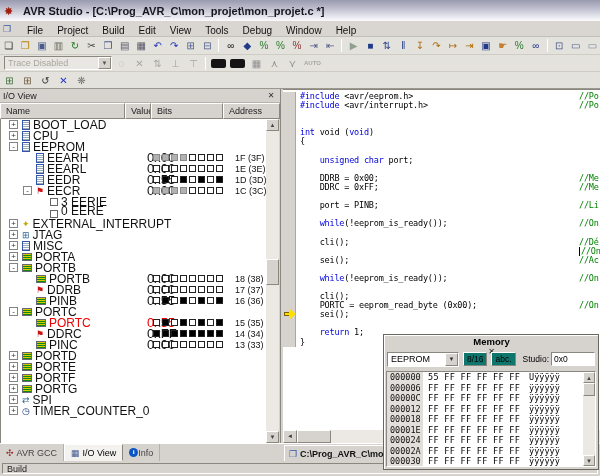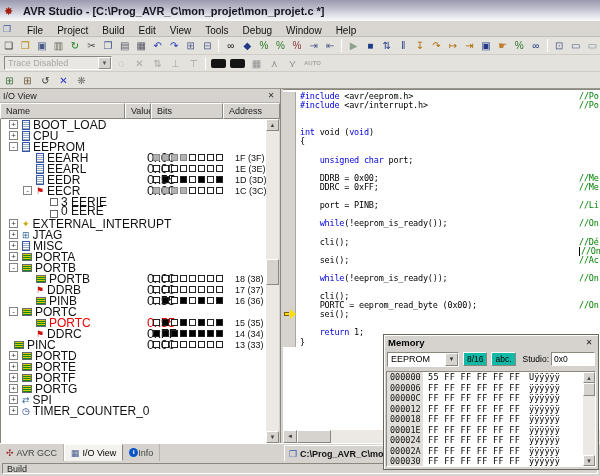--- a/index.html
+++ b/index.html
@@ -111,30 +111,30 @@
   #filetab .fico { font-size:9px; color:#3355aa; margin-right:3px; }
   #filetab .ftext { font-size:9px; font-weight:bold; color:#111; white-space:nowrap; overflow:hidden; }
 
   #statusbar { position:absolute; left:0; top:461px; width:600px; height:15px; background:#d6d3ce; padding:2px 2px 0 2px; }
   #statusbar .spanel { height:11px; border:1px solid; border-color:#8a877f #fff #fff #8a877f;
     font-size:9px; color:#222; padding:0 4px; line-height:10px; }
 
   
   #memwin { position:absolute; left:383px; top:334px; width:216px; height:136px; background:#d6d3ce;
     border:1px solid #6a675f; box-shadow:inset 1px 1px 0 #fff; z-index:50; }
-  .memtitle { height:14px; display:flex; align-items:center; padding:1px 3px 0 4px; }
+  .memtitle { height:14px; display:flex; align-items:center; padding:1px 3px 0 4px;flex-direction:column; }
   .memtitle .mtext { flex:1; font-size:9.5px; font-weight:bold; color:#000; }
   .memtitle .mclose { width:12px; font-size:8px; color:#222; text-align:center; }
   .memctrl { height:20px; display:flex; align-items:center; padding:0 3px; }
   .memcombo { width:74px; height:15px; background:#fff; border:1px solid; border-color:#8a877f #fff #fff #8a877f;
     display:flex; align-items:center; }
   .memcombo .mtext2 { flex:1; font-size:9px; color:#000; padding-left:3px; }
   .memcombo .mcbtn { width:13px; height:13px; background:#d6d3ce; border:1px solid; border-color:#fff #8a877f #8a877f #fff;
     font-size:6px; color:#333; text-align:center; line-height:11px; }
-  .membtn { height:14px; background:#14b8a6; border:1px solid; border-color:#fff #8a877f #8a877f #fff;
+  .membtn { height:14px; background:#0f766e; border:1px solid; border-color:#fff #8a877f #8a877f #fff;
     font-size:8.5px; color:#000; padding:0 3px; line-height:12px; margin-left:4px; }
   .memaddrlbl { font-size:8.5px; color:#000; margin-left:7px; }
   .memaddrinput { width:44px; height:14px; background:#fff; border:1px solid; border-color:#8a877f #fff #fff #8a877f;
     font-size:8.5px; color:#000; padding:1px 2px; margin-left:2px; font-family:"Liberation Sans",sans-serif; }
   #memdata { position:absolute; left:2px; top:36px; right:2px; bottom:2px; background:#fff;
     border:1px solid; border-color:#8a877f #fff #fff #8a877f; overflow:hidden; }
   .memrow { height:10.5px; display:flex; align-items:center; font-family:"DejaVu Sans Mono", monospace;
     font-size:8.5px; white-space:pre; }
   .memaddr { width:36px; background:#e2dfda; color:#111; padding-left:3px; flex:0 0 auto; height:100%; line-height:10.5px; }
   .memhex { margin-left:5px; color:#000; letter-spacing:0.3px; }
@@ -439,21 +439,21 @@
             <span class="bit b1"></span>
             <span class="bit b1"></span>
             <span class="bit b1"></span>
             <span class="bit b1"></span>
             <span class="bit b1"></span>
             <span class="bit b1"></span>
             <span class="bit b1"></span>
           </span>
           <span class="taddr">14 (34)</span>
         </div>
-        <div class="trow" style="">
+        <div class="trow" style="padding-left: 22px;">
           <span class="expspacer"></span>
           <span class="ticon ti-port"></span>
           <span class="tlabel">PINC</span>
           <span class="tvalue">0x00</span>
           <span class="tbits">
             <span class="bit b0"></span>
             <span class="bit b0"></span>
             <span class="bit b0"></span>
             <span class="bit b0"></span>
             <span class="bit b0"></span>

